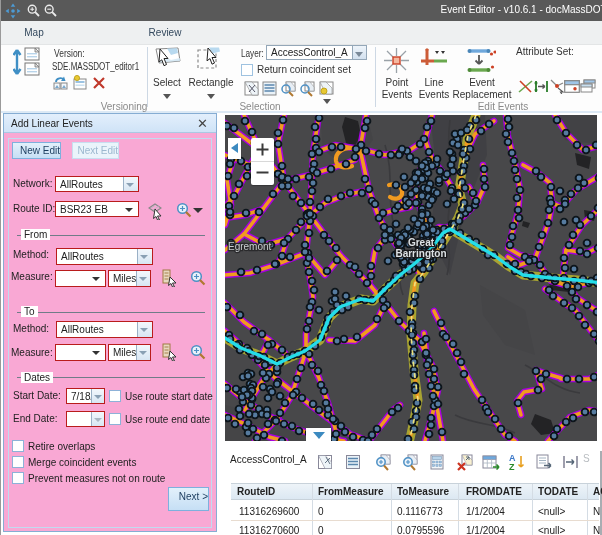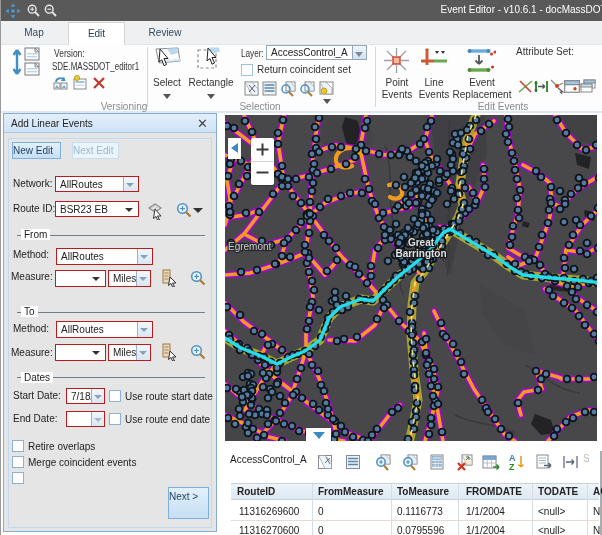--- a/index.html
+++ b/index.html
@@ -14,33 +14,33 @@
 
 #ribbon{position:absolute;left:0;top:45px;width:602px;height:68px;background:#fdfdfd;border-bottom:2px solid #dce9f5}
 .grplabel{position:absolute;top:56px;font-size:10px;color:#8a8a8a;text-align:center}
 .vsep{position:absolute;top:2px;height:60px;width:1px;background:#cdd8e4}
 .rlabel{font-size:10px;color:#333;white-space:nowrap}
 .combo{position:absolute;background:#fff;border:1px solid #94a7b8}
 .combo .cbtn{position:absolute;right:0;top:0;bottom:0;width:14px;background:linear-gradient(#eef4fa,#d3e1ef);border-left:1px solid #94a7b8}
 .carr{position:absolute;width:0;height:0;border-left:4px solid transparent;border-right:4px solid transparent;border-top:5px solid #7b8a99}
 .ribtext{position:absolute;font-size:10px;color:#333;text-align:center;line-height:12px;white-space:nowrap}
 
-#panel{position:absolute;left:2px;top:113px;width:214px;height:419px;background:#e5e5e5;border:1px solid #86add3}
+#panel{position:absolute;left:2px;top:113px;width:214px;height:419px;background:#f9a8d4;border:1px solid #86add3}
 #panelhead{position:absolute;left:0;top:0;width:212px;height:19px;background:linear-gradient(#e3effc,#cfe3f7);border-bottom:1px solid #aac8e4;font-size:10px;color:#222;line-height:19px;padding-left:7px}
 #panelhead .x{position:absolute;right:8px;top:0;font-size:13px;color:#444}
 .pbody{position:absolute;left:4px;top:24px;width:204px;height:390px;border:1px solid #c2daf0}
 .plabel{position:absolute;font-size:10px;color:#222;white-space:nowrap}
 .pcombo{position:absolute;background:#fff;border:1px solid #b91c1c;font-size:10px;color:#222}
 .pcombo .txt{position:absolute;left:4px;top:1px;line-height:13px}
 .pbtnarr{position:absolute;top:0;bottom:0;right:0;width:15px;background:linear-gradient(#f2f7fc,#d8e6f3);border-left:1px solid #9ab0c6}
 .darr{position:absolute;width:0;height:0;border-left:4px solid transparent;border-right:4px solid transparent;border-top:4px solid #5b6b7a}
 .sect{position:absolute;left:8px;width:188px;border-top:1px solid #707c88;height:1px}
 .sectlab{position:absolute;background:#fff;font-size:10px;color:#222;padding:0 3px}
 .cb{position:absolute;width:12px;height:12px;background:#fff;border:1px solid #8db2d8}
-.btn{position:absolute;background:linear-gradient(#e2f0fb,#c6dff5);border:1px solid #7eb0dd;font-size:10px;color:#1c3c5e;text-align:left}
+.btn{position:absolute;background:linear-gradient(#e2f0fb,#c6dff5);border:1px solid #7eb0dd;font-size:10px;color:#1c3c5e;text-align:right}
 .btn.dis{background:#eaf4fb;border-color:#c8def0;color:#9cb8cf}
 </style></head><body>
 <div id="app">
 
 <div id="titlebar">
  <svg class="abs" style="left:4px;top:3px" width="16" height="16" viewBox="0 0 16 16">
   <g fill="#4d9bd5">
           <circle cx="8" cy="8" r="1.8"></circle>
   <path d="M8,0.5 L10.3,3.8 L5.7,3.8 Z"></path>
           <path d="M8,15.5 L5.7,12.2 L10.3,12.2 Z"></path>
@@ -56,21 +56,20 @@
  <svg class="abs" style="left:43px;top:4px" width="13" height="13" viewBox="0 0 13 13">
   <circle cx="5.2" cy="5.2" r="3.9" fill="none" stroke="#ececec" stroke-width="1.4"></circle>
   <path d="M8.2,8.2 L12,12" stroke="#ececec" stroke-width="1.8"></path>
   <path d="M3.3,5.2 L7.1,5.2" stroke="#ececec" stroke-width="1.1"></path>
  </svg>
  <div class="title">Event Editor - v10.6.1 - docMassDOTM</div>
 </div>
 
 <div id="tabs">
  <div class="tab" style="left:14px;width:38px">Map</div>
- <div class="tab active" style="left:67px;width:57px">Edit</div>
  <div class="tab" style="left:140px;width:48px">Review</div>
 </div>
 
 <div id="ribbon">
 
  <svg class="abs" style="left:12px;top:2px" width="30" height="30" viewBox="0 0 30 30">
   <path d="M4,3 L4,27 M4,3 L0.5,8 M4,3 L7.5,8 M4,27 L0.5,22 M4,27 L7.5,22" stroke="#3f8fc5" stroke-width="2.4" fill="none"></path>
   <g>
    <rect x="12" y="1" width="14" height="12" fill="#fff" stroke="#777" stroke-width="1"></rect>
    <path d="M22,1 L26,5 L22,5 Z" fill="#ddd" stroke="#777" stroke-width="0.8"></path>
@@ -327,21 +326,22 @@
     <div class="pbtnarr" style="width:13px"></div>
           <div class="darr" style="right:2.5px;top:6px;border-top-color:#aab8c4"></div>
   </div>
   <div class="cb" style="left:100px;top:274px"></div>
   <div class="plabel" style="left:116px;top:275px">Use route end date</div>
   <div class="cb" style="left:3px;top:301px"></div>
   <div class="plabel" style="left:19px;top:302px">Retire overlaps</div>
   <div class="cb" style="left:3px;top:317px"></div>
   <div class="plabel" style="left:19px;top:318px">Merge coincident events</div>
   <div class="cb" style="left:3px;top:333px"></div>
-  <div class="btn" style="left:159px;top:348px;width:41px;height:32px;line-height:18px">Next &gt;</div>
+  <div class="plabel" style="left:19px;top:334px">Prevent measures not on route</div>
+  <div class="btn" style="left:159px;top:348px;width:41px;height:24px;line-height:18px">Next &gt;</div>
  </div>
 </div>
 
 <div class="abs" style="left:224px;top:115px;width:372px;height:326px;overflow:hidden">
 <svg width="372" height="326" viewBox="0 0 372 326" xmlns="http://www.w3.org/2000/svg">
 <rect width="372" height="326" fill="#48484a"></rect>
 <g fill="#404043">
 <path d="M95,0 L142,0 L148,25 L125,55 L98,35 Z" opacity="0.45"></path>
 <path d="M205,0 L260,0 L262,40 L240,95 L225,160 L205,120 L212,60 Z" opacity="0.85"></path>
 <path d="M255,170 L300,195 L310,240 L280,230 L258,200 Z" opacity="0.3"></path>

